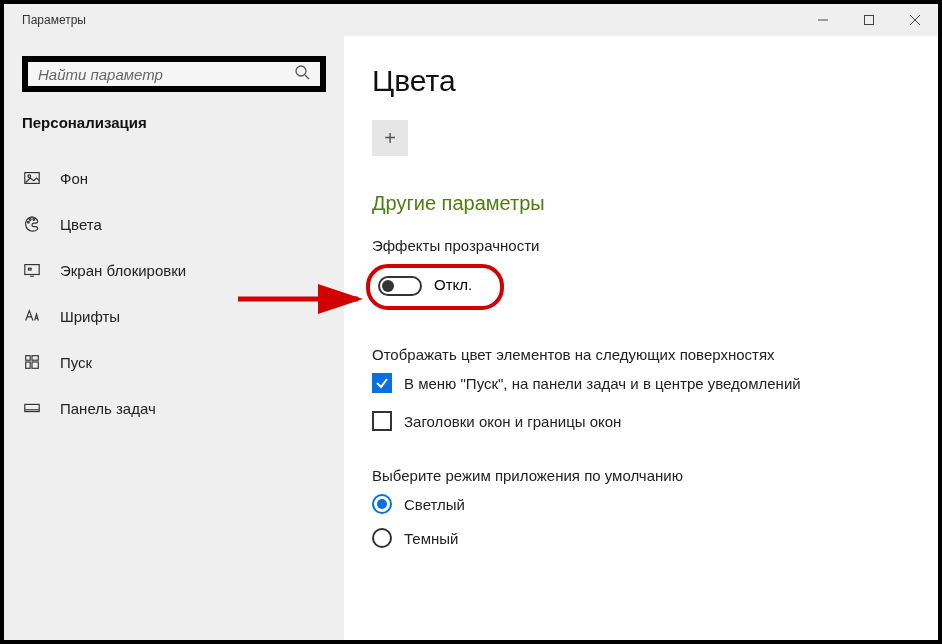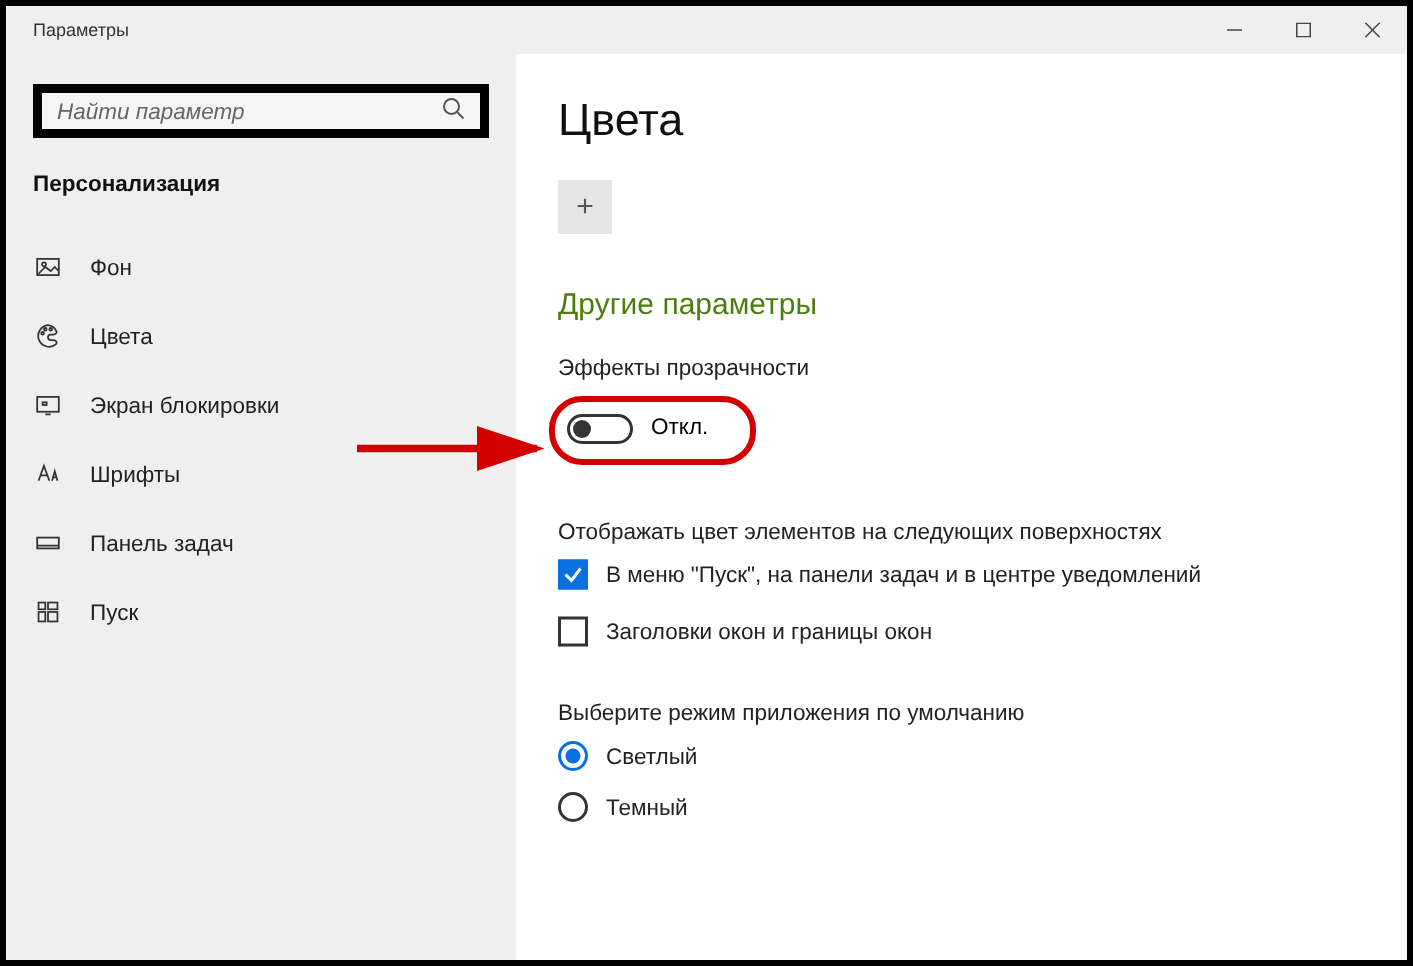--- a/index.html
+++ b/index.html
@@ -283,36 +283,36 @@
             <svg viewBox="0 0 20 20" fill="none" stroke="#333" stroke-width="1.3">
               <path d="M3 15 L7 4 L11 15 M4.5 11 H9.5"></path>
               <path d="M13 15 L15 8 L17 15 M13.7 12.5 H16.3"></path>
             </svg>
           </span>
         <span>Шрифты</span>
       </div>
       <div class="nav-row">
         <span class="ico">
             <svg viewBox="0 0 20 20" fill="none" stroke="#333" stroke-width="1.3">
-              <rect x="2" y="6" width="16" height="8"></rect>
-              <line x1="2" y1="12" x2="18" y2="12"></line>
-            </svg>
-          </span>
-        <span>Панель задач</span>
-      </div>
-      <div class="nav-row">
-        <span class="ico">
-            <svg viewBox="0 0 20 20" fill="none" stroke="#333" stroke-width="1.3">
               <rect x="3" y="3" width="5" height="5"></rect>
               <rect x="10" y="3" width="7" height="5"></rect>
               <rect x="3" y="10" width="5" height="7"></rect>
               <rect x="10" y="10" width="7" height="7"></rect>
             </svg>
           </span>
         <span>Пуск</span>
+      </div>
+      <div class="nav-row">
+        <span class="ico">
+            <svg viewBox="0 0 20 20" fill="none" stroke="#333" stroke-width="1.3">
+              <rect x="2" y="6" width="16" height="8"></rect>
+              <line x1="2" y1="12" x2="18" y2="12"></line>
+            </svg>
+          </span>
+        <span>Панель задач</span>
       </div>
     </div>
 
     <div class="content">
       <div class="page-title">Цвета</div>
 
       <div class="addcolor">
         <div class="plusbox">+</div>
       </div>
 

